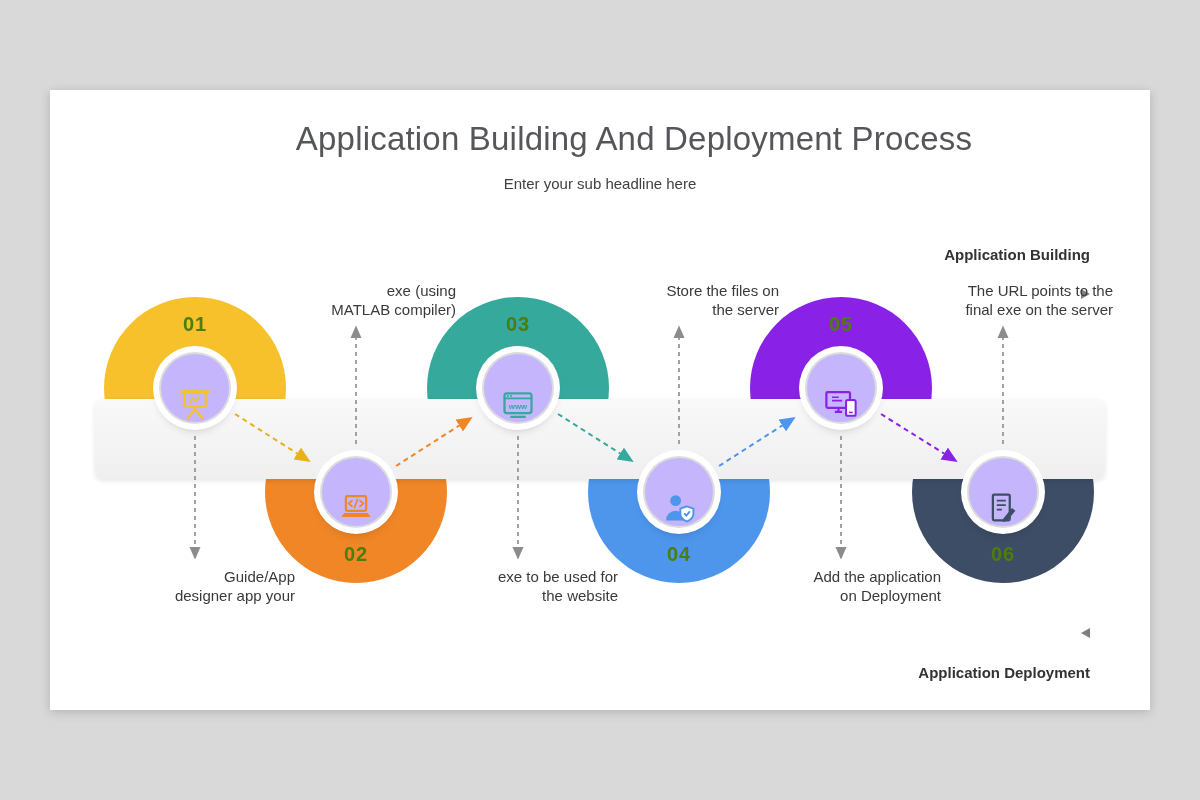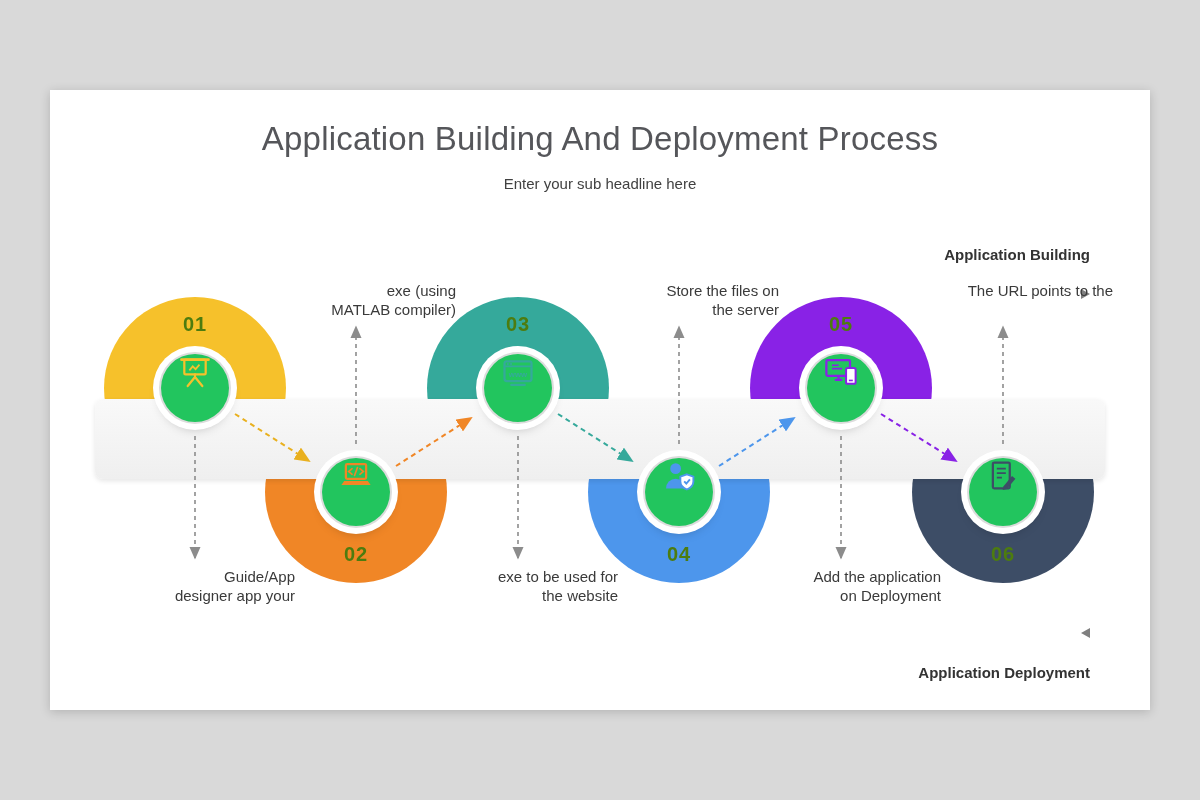--- a/index.html
+++ b/index.html
@@ -9,21 +9,21 @@
     font-family:"Liberation Sans", sans-serif;
     position:relative;
   }
   .slide{
     position:absolute;left:50px;top:90px;width:1100px;height:620px;
     background:#ffffff;
     box-shadow:0 2px 10px rgba(0,0,0,0.18);
   }
   .title{
     position:absolute;top:30px;left:0;width:100%;text-align:center;
-    font-size:33px;font-weight:500;color:#55565a;letter-spacing:0.2px;
+    font-size:33px;font-weight:500;color:#55565a;letter-spacing:0.2px;padding-left:34px;
   }
   .subtitle{
     position:absolute;top:85px;left:0;width:100%;text-align:center;
     font-size:15px;color:#414141;
   }
   
   .guide{
     position:absolute;left:60px;width:980px;height:22px;
     display:flex;align-items:flex-end;gap:12px;flex-direction:column;
   }
@@ -42,23 +42,23 @@
     position:absolute;left:45px;top:309px;width:1010px;height:80px;border-radius:8px;
     background:linear-gradient(180deg,#f9f9f9,#efefef);
     box-shadow:0 2px 5px rgba(0,0,0,0.10);
     z-index:2;
   }
   .step-number{
     position:absolute;width:80px;text-align:center;z-index:3;
     color:#4d7c0f;font-size:20px;font-weight:bold;letter-spacing:1px;
   }
   .icon-circle{
-    position:absolute;width:68px;height:68px;border-radius:50%;background:#22c55e;z-index:4;
+    position:absolute;width:68px;height:68px;border-radius:50%;background:#c4b5fd;z-index:4;
     box-shadow:0 0 0 2px #dcdcdc, 0 0 0 8px #ffffff, 0 6px 12px rgba(0,0,0,0.28);
-    display:flex;align-items:flex-start;justify-content:center;
+    display:flex;align-items:flex-end;justify-content:center;
   }
   .overlay{position:absolute;left:0;top:0;width:1100px;height:620px;z-index:6;pointer-events:none;}
   .step-label{
     position:absolute;z-index:5;text-align:center;
     font-size:15px;line-height:19px;color:#3a3a3a;
   }
   .step-label span{display:block;text-align:right;}
 </style>
 </head>
 <body>
@@ -163,20 +163,21 @@
   <div class="step-label" style="left:529px;top:191px;width:200px;">
     <span>Store the files on</span>
     <span>the server</span>
   </div>
   <div class="step-label" style="left:691px;top:477px;width:200px;">
     <span>Add the application</span>
     <span>on Deployment</span>
   </div>
   <div class="step-label" style="left:843px;top:191px;width:220px;">
     <span>The URL points to the</span>
+    <span>final exe on the server</span>
   </div>
 
   <svg class="overlay" viewBox="0 0 1100 620">
     <defs>
       <marker id="m-yellow" markerWidth="9" markerHeight="7" refX="7" refY="3.5" orient="auto">
           <path d="M0,0 L8,3.5 L0,7 z" fill="#E9B01E"></path>
         </marker>
       <marker id="m-orange" markerWidth="9" markerHeight="7" refX="7" refY="3.5" orient="auto">
           <path d="M0,0 L8,3.5 L0,7 z" fill="#F08626"></path>
         </marker>

